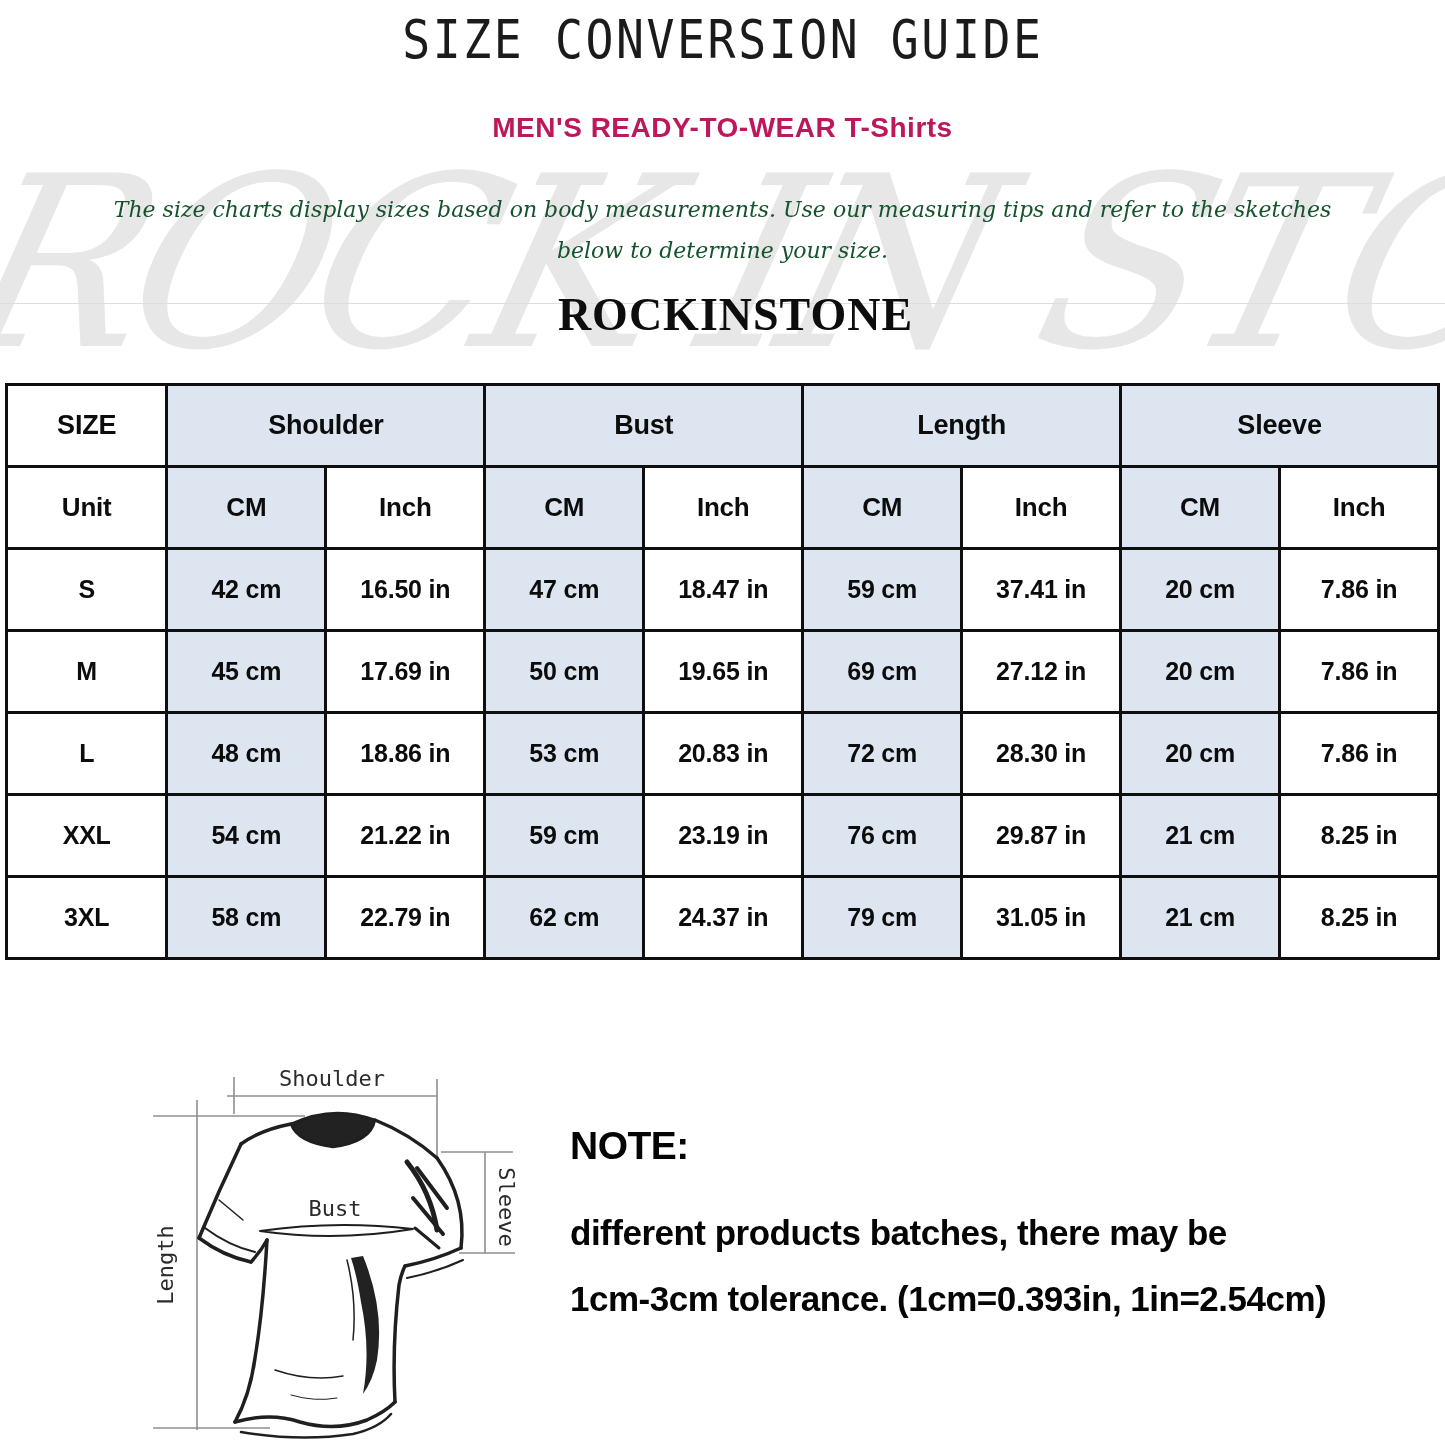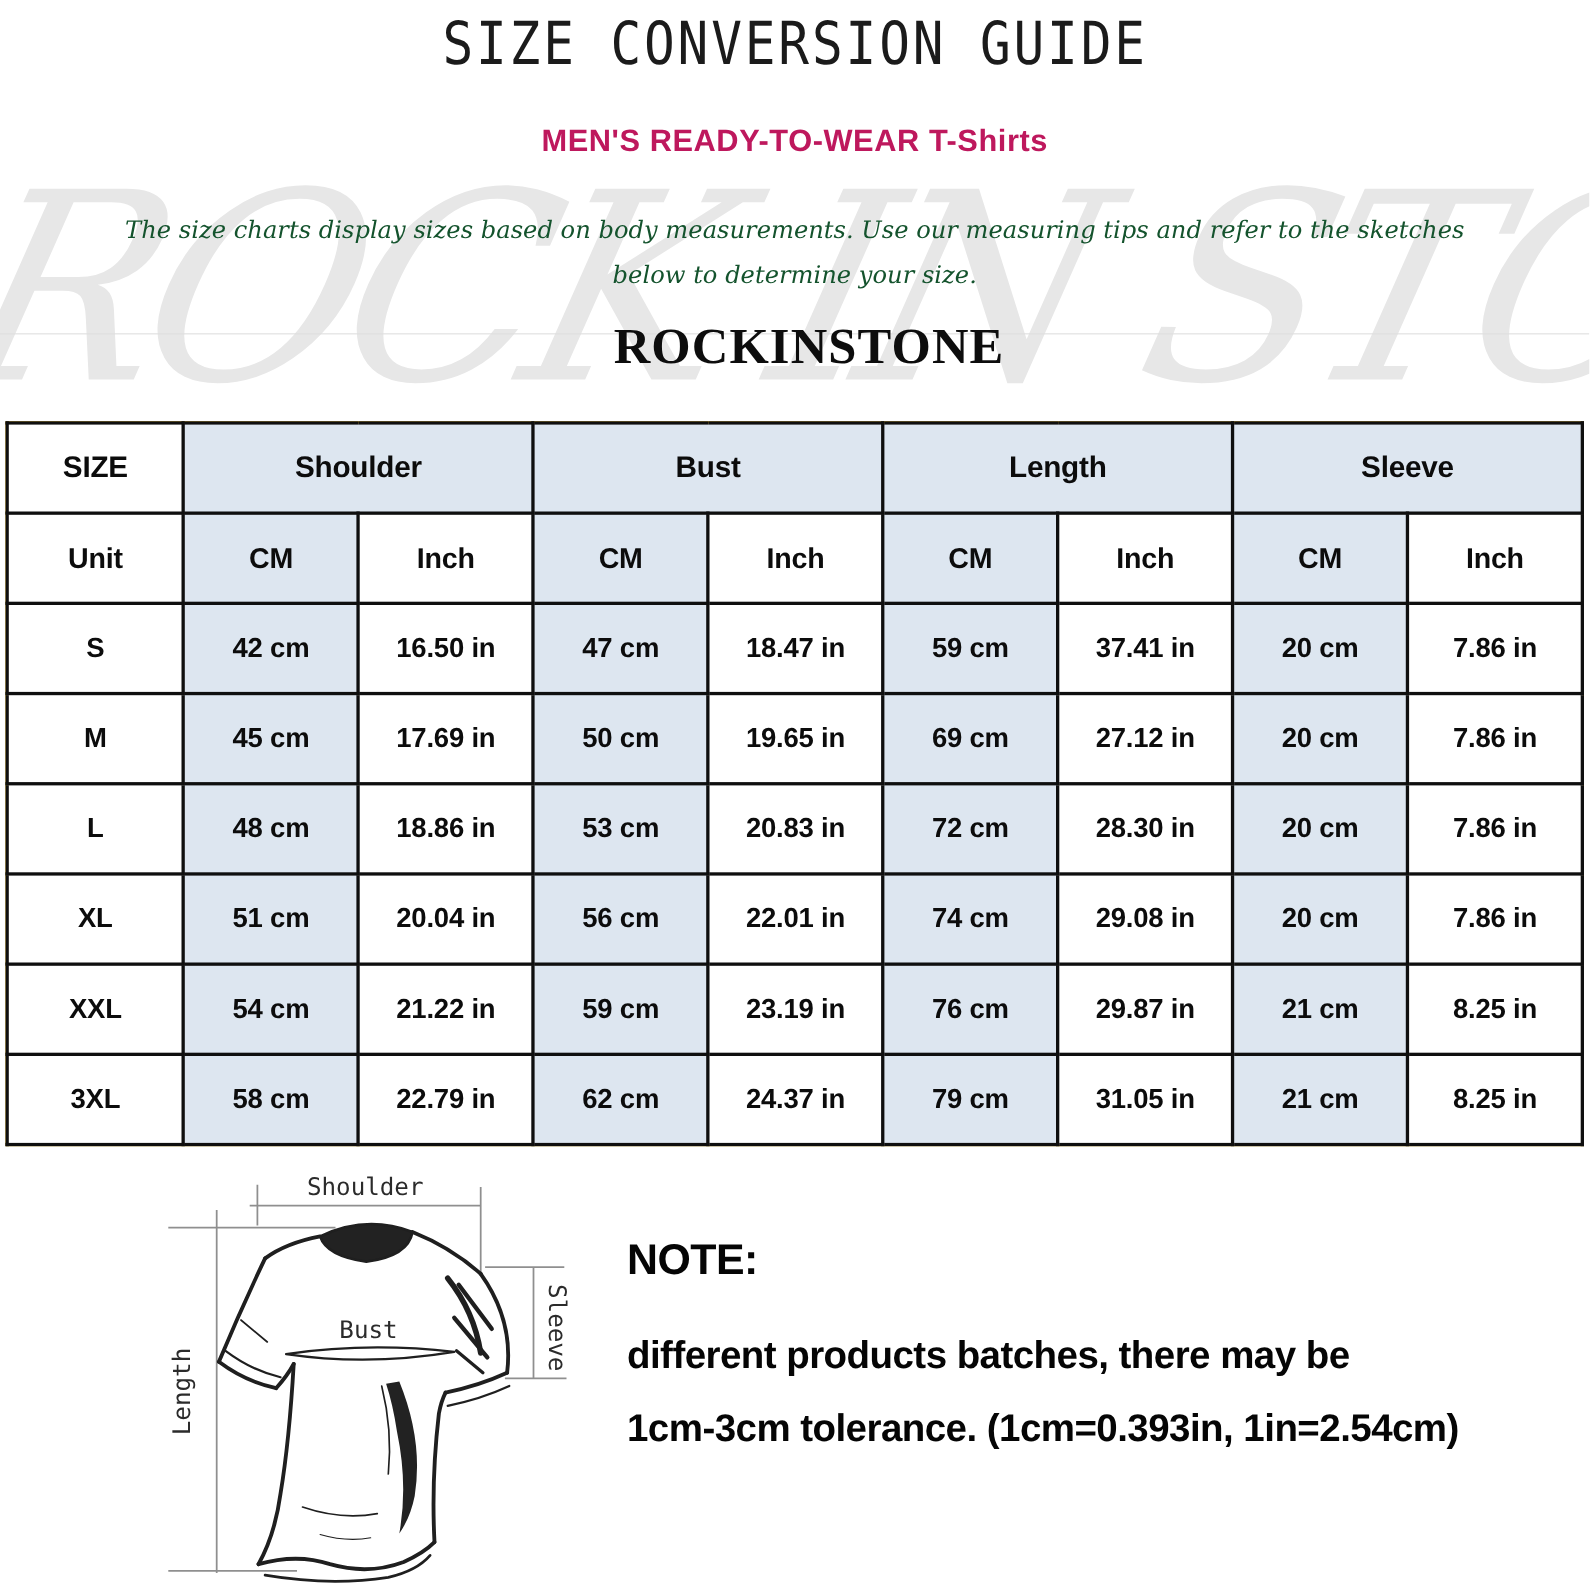--- a/index.html
+++ b/index.html
@@ -232,31 +232,20 @@
         <td>7.86 in</td>
       </tr>
       <tr class="r-data">
         <td>L</td>
         <td class="blue">48 cm</td>
         <td>18.86 in</td>
         <td class="blue">53 cm</td>
         <td>20.83 in</td>
         <td class="blue">72 cm</td>
         <td>28.30 in</td>
-        <td class="blue">20 cm</td>
-        <td>7.86 in</td>
-      </tr>
-      <tr class="r-data">
-        <td>XL</td>
-        <td class="blue">51 cm</td>
-        <td>20.04 in</td>
-        <td class="blue">56 cm</td>
-        <td>22.01 in</td>
-        <td class="blue">74 cm</td>
-        <td>29.08 in</td>
         <td class="blue">20 cm</td>
         <td>7.86 in</td>
       </tr>
       <tr class="r-data">
         <td>XXL</td>
         <td class="blue">54 cm</td>
         <td>21.22 in</td>
         <td class="blue">59 cm</td>
         <td>23.19 in</td>
         <td class="blue">76 cm</td>

